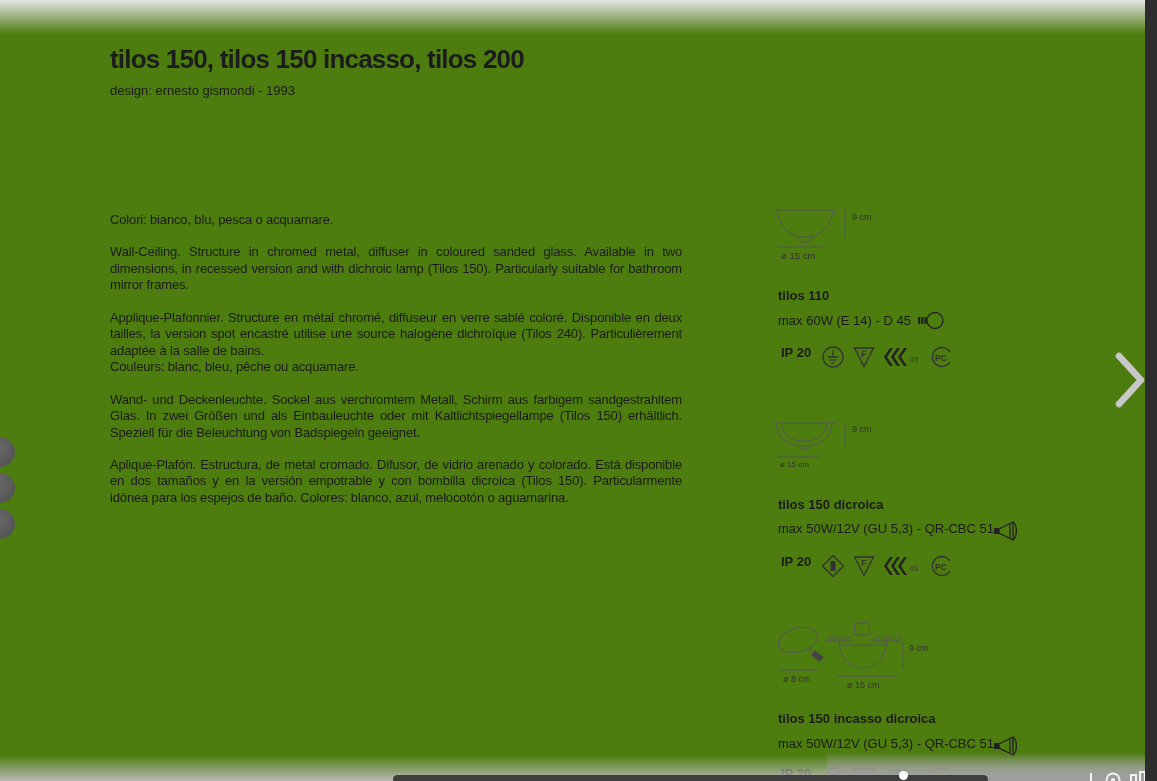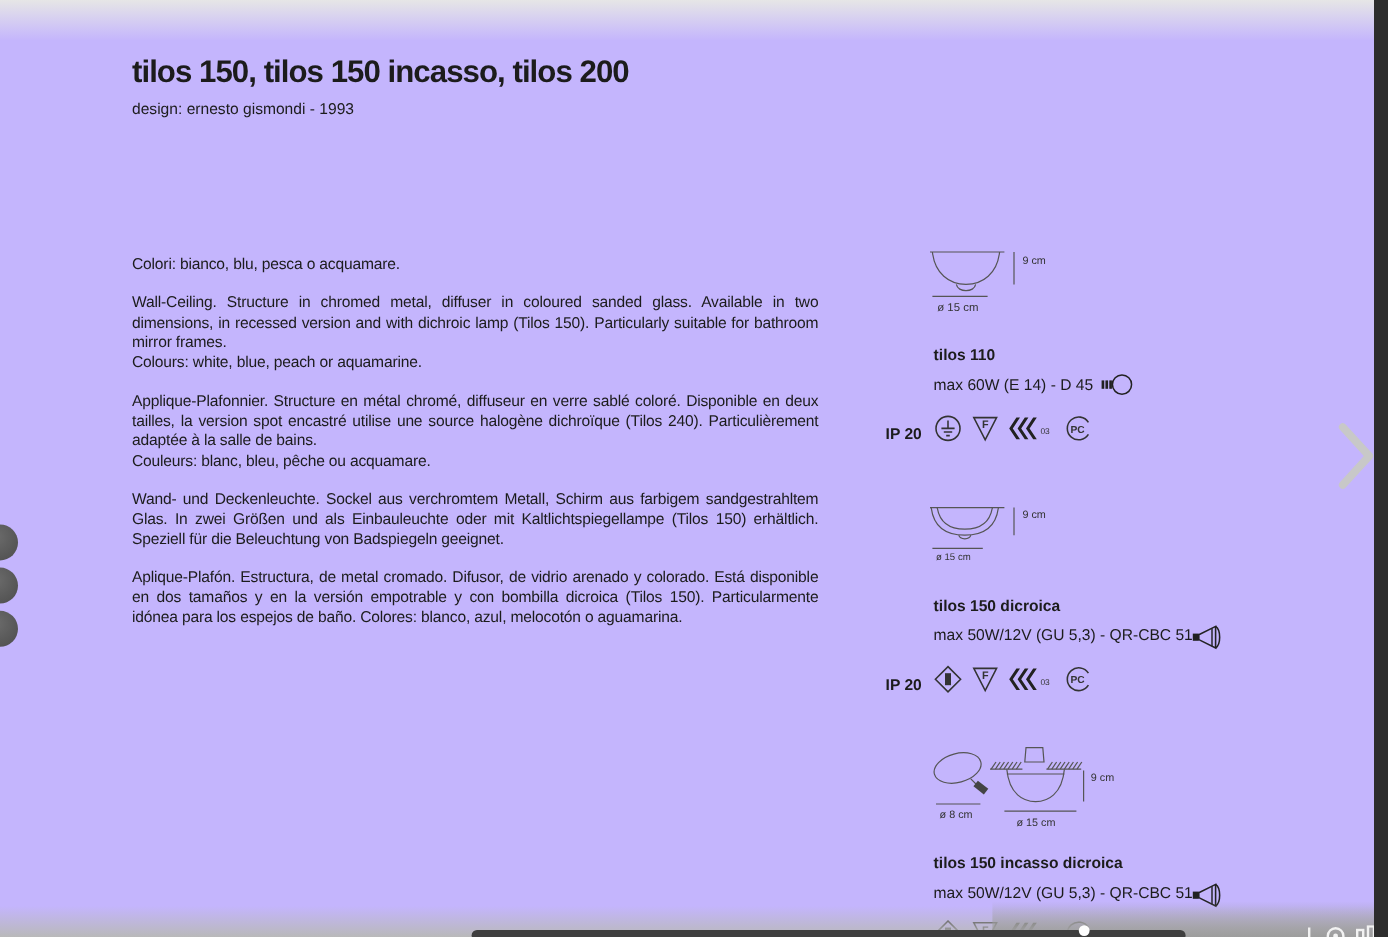--- a/index.html
+++ b/index.html
@@ -1,33 +1,33 @@
 <!DOCTYPE html>
 <html><head>
 <meta charset="utf-8">
 <style>
   html,body{margin:0;padding:0;background:#ffffff;}
   .page{
     position:relative;width:1157px;height:781px;overflow:hidden;
-    background:#c4b5fd;color:#1c1c1c;
+    background:#4d7c0f;color:#1c1c1c;
     font-family:"Liberation Sans",sans-serif;
   }
   .abs{position:absolute;}
   .top-shade{left:0;top:0;width:100%;height:34px;
     background:linear-gradient(#e6e6e6,rgba(255,255,255,0));}
   .edge-strip{right:0;top:0;width:12px;height:781px;background:#2d2d2d;}
   .page-title{left:110px;top:44px;font-size:26px;font-weight:bold;letter-spacing:-0.8px;}
   .designer-line{left:110px;top:83px;font-size:13px;}
   .descriptions{left:110px;top:212px;width:572px;}
   .descriptions p{margin:0 0 16px 0;font-size:13px;line-height:16.45px;
     text-align:justify;letter-spacing:-0.15px;}
   .colors-line{display:block;}
   .prod-name{left:778px;font-size:13px;font-weight:bold;}
   .prod-lamp{left:778px;font-size:13px;}
-  .ip-row{left:738px;display:flex;align-items:flex-end;gap:7px;}
+  .ip-row{left:781px;display:flex;align-items:flex-start;gap:7px;}
   .ip-label{font-size:13px;font-weight:bold;margin-right:3px;}
   .ip-row svg{display:block;}
   svg text{font-family:"Liberation Sans",sans-serif;fill:#333;}
   .diagram line,.diagram path,.diagram ellipse{stroke:#555;fill:none;stroke-width:1;}
   .diagram .fil{fill:#444;stroke:none;}
   .cert{stroke:#333;fill:none;stroke-width:1.3;}
   .nav-chevron{left:1112px;top:349px;}
   .edge-dot{left:-15px;width:30px;height:30px;border-radius:50%;
     background:radial-gradient(circle at 40% 35%,#6b6b6b,#4c4c4c);}
   .bottom-shade{left:0;bottom:0;width:100%;height:26px;
@@ -48,21 +48,20 @@
 
   <div class="abs page-title">tilos 150, tilos 150 incasso, tilos 200</div>
   <div class="abs designer-line">design: ernesto gismondi - 1993</div>
 
   <div class="abs descriptions">
     <p>
       <span class="colors-line">Colori: bianco, blu, pesca o acquamare.</span>
     </p>
     <p>
       <span>Wall-Ceiling. Structure in chromed metal, diffuser in coloured sanded glass. Available in two dimensions, in recessed version and with dichroic lamp (Tilos 150). Particularly suitable for bathroom mirror frames.</span>
-      <span class="colors-line">Colours: white, blue, peach or aquamarine.</span>
     </p>
     <p>
       <span>Applique-Plafonnier. Structure en métal chromé, diffuseur en verre sablé coloré. Disponible en deux tailles, la version spot encastré utilise une source halogène dichroïque (Tilos 240). Particulièrement adaptée à la salle de bains.</span>
       <span class="colors-line">Couleurs: blanc, bleu, pêche ou acquamare.</span>
     </p>
     <p>
       <span>Wand- und Deckenleuchte. Sockel aus verchromtem Metall, Schirm aus farbigem sandgestrahltem Glas. In zwei Größen und als Einbauleuchte oder mit Kaltlichtspiegellampe (Tilos 150) erhältlich. Speziell für die Beleuchtung von Badspiegeln geeignet.</span>
     </p>
     <p>
       <span>Aplique-Plafón. Estructura, de metal cromado. Difusor, de vidrio arenado y colorado. Está disponible en dos tamaños y en la versión empotrable y con bombilla dicroica (Tilos 150). Particularmente idónea para los espejos de baño. Colores: blanco, azul, melocotón o aguamarina.</span>

